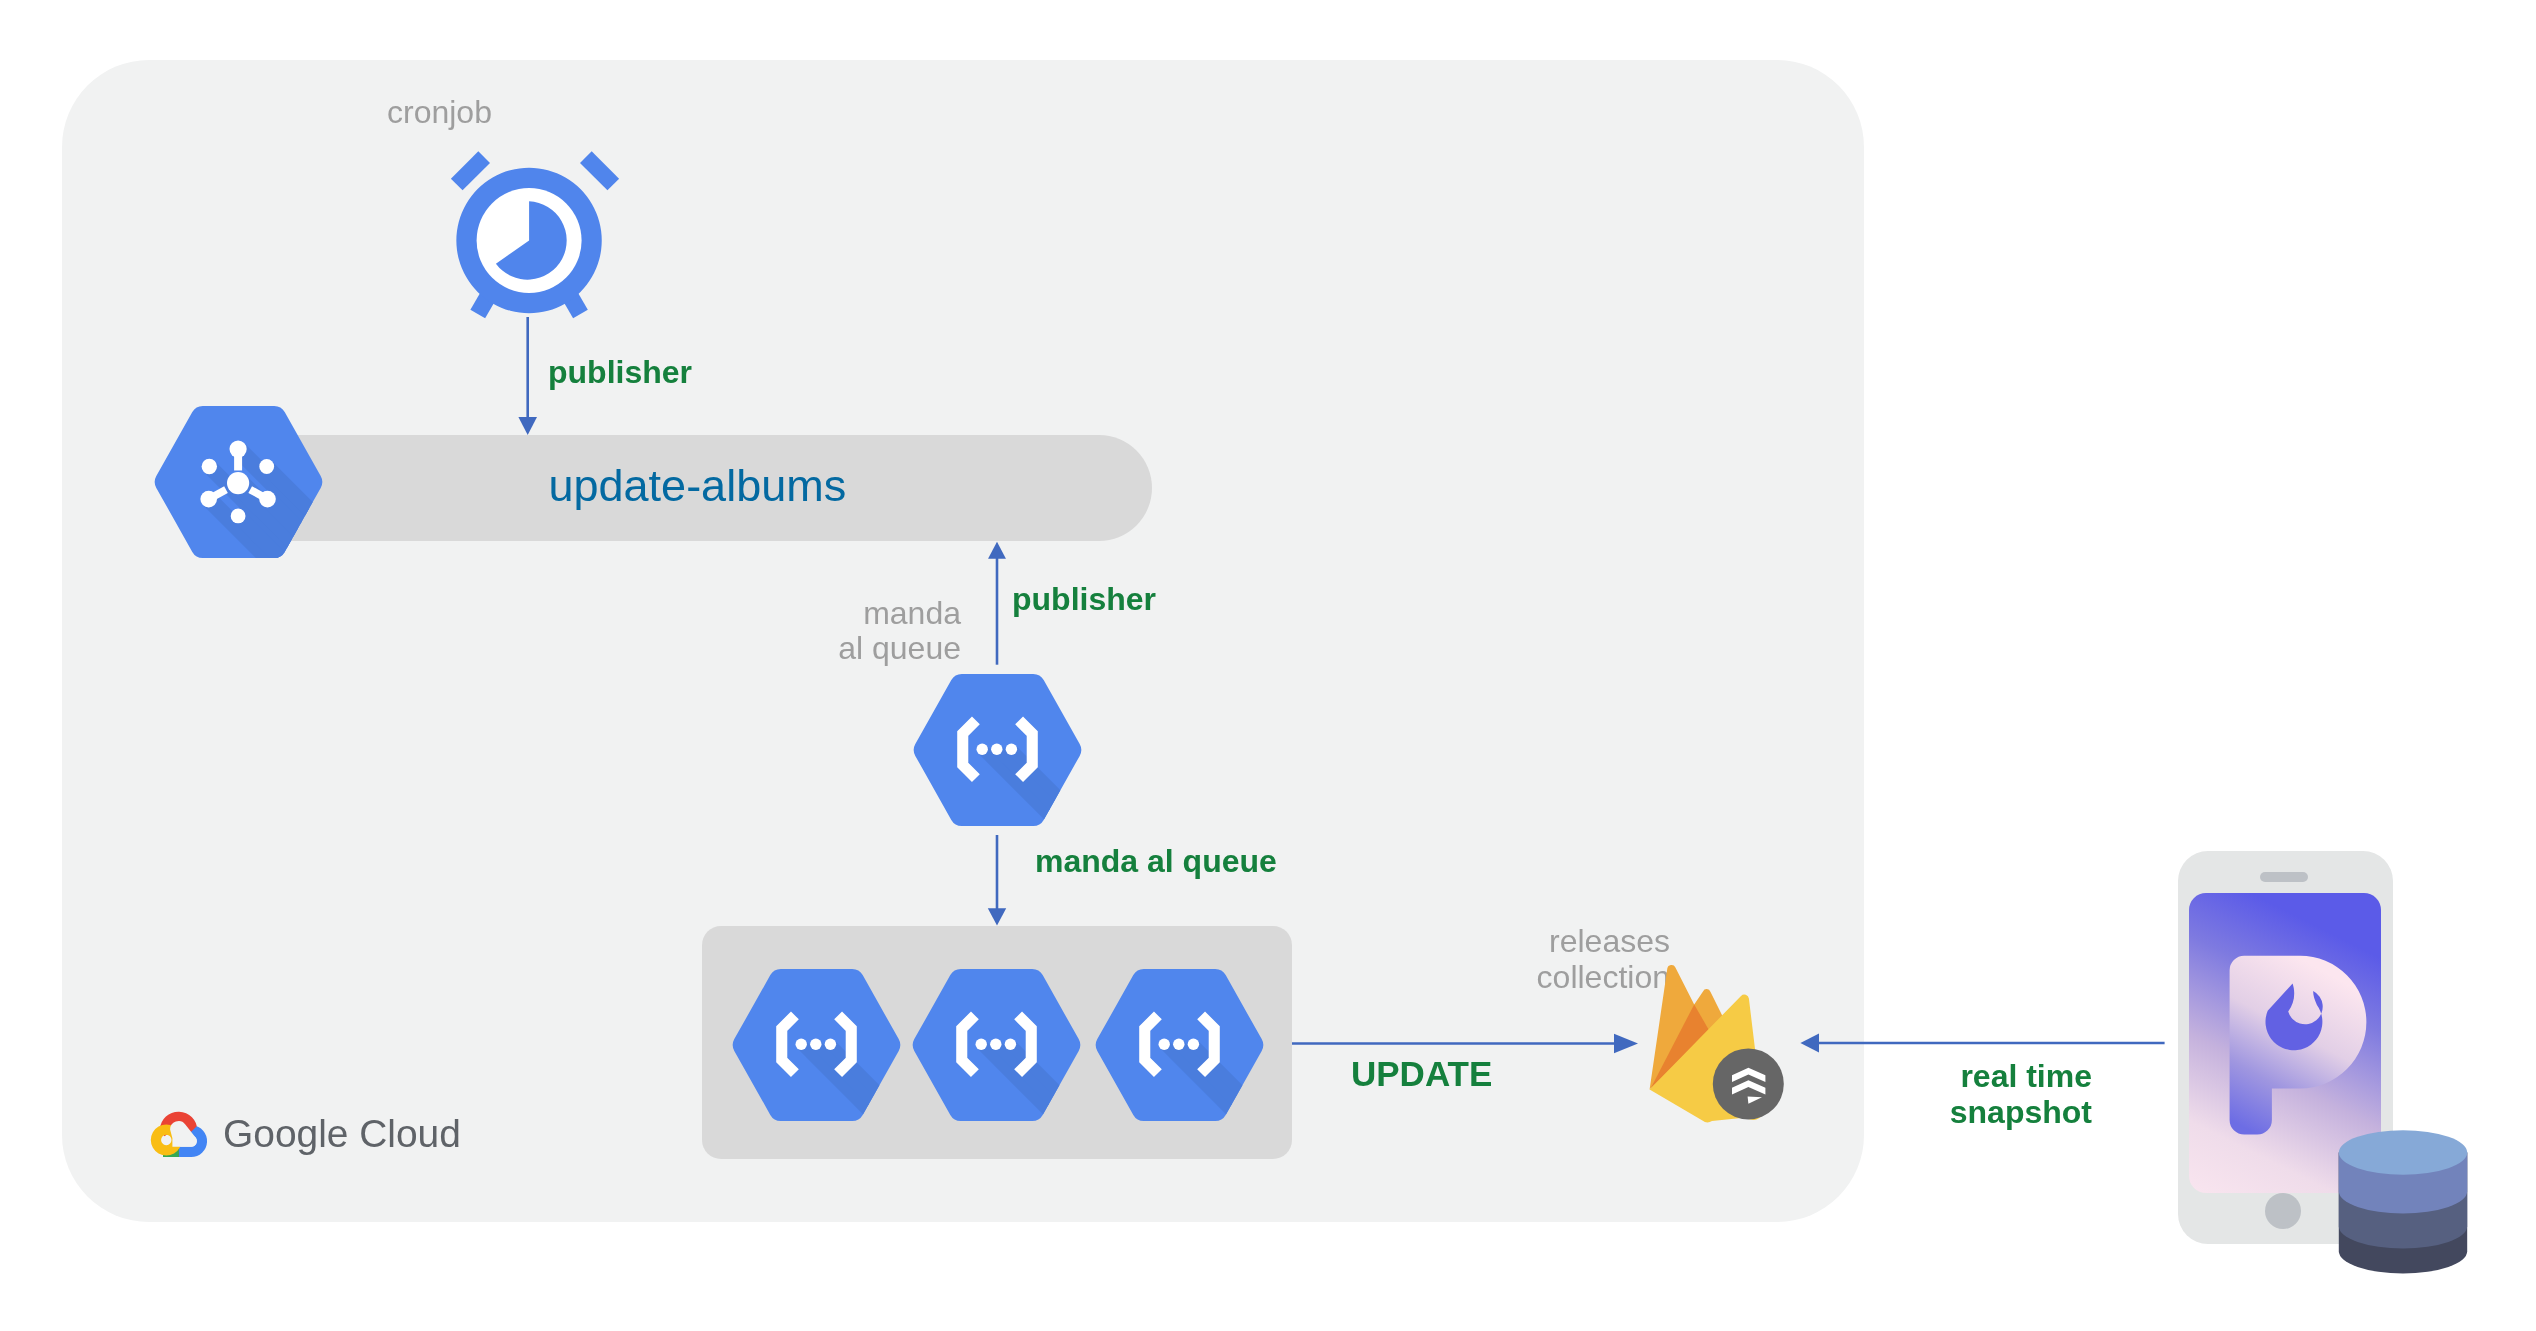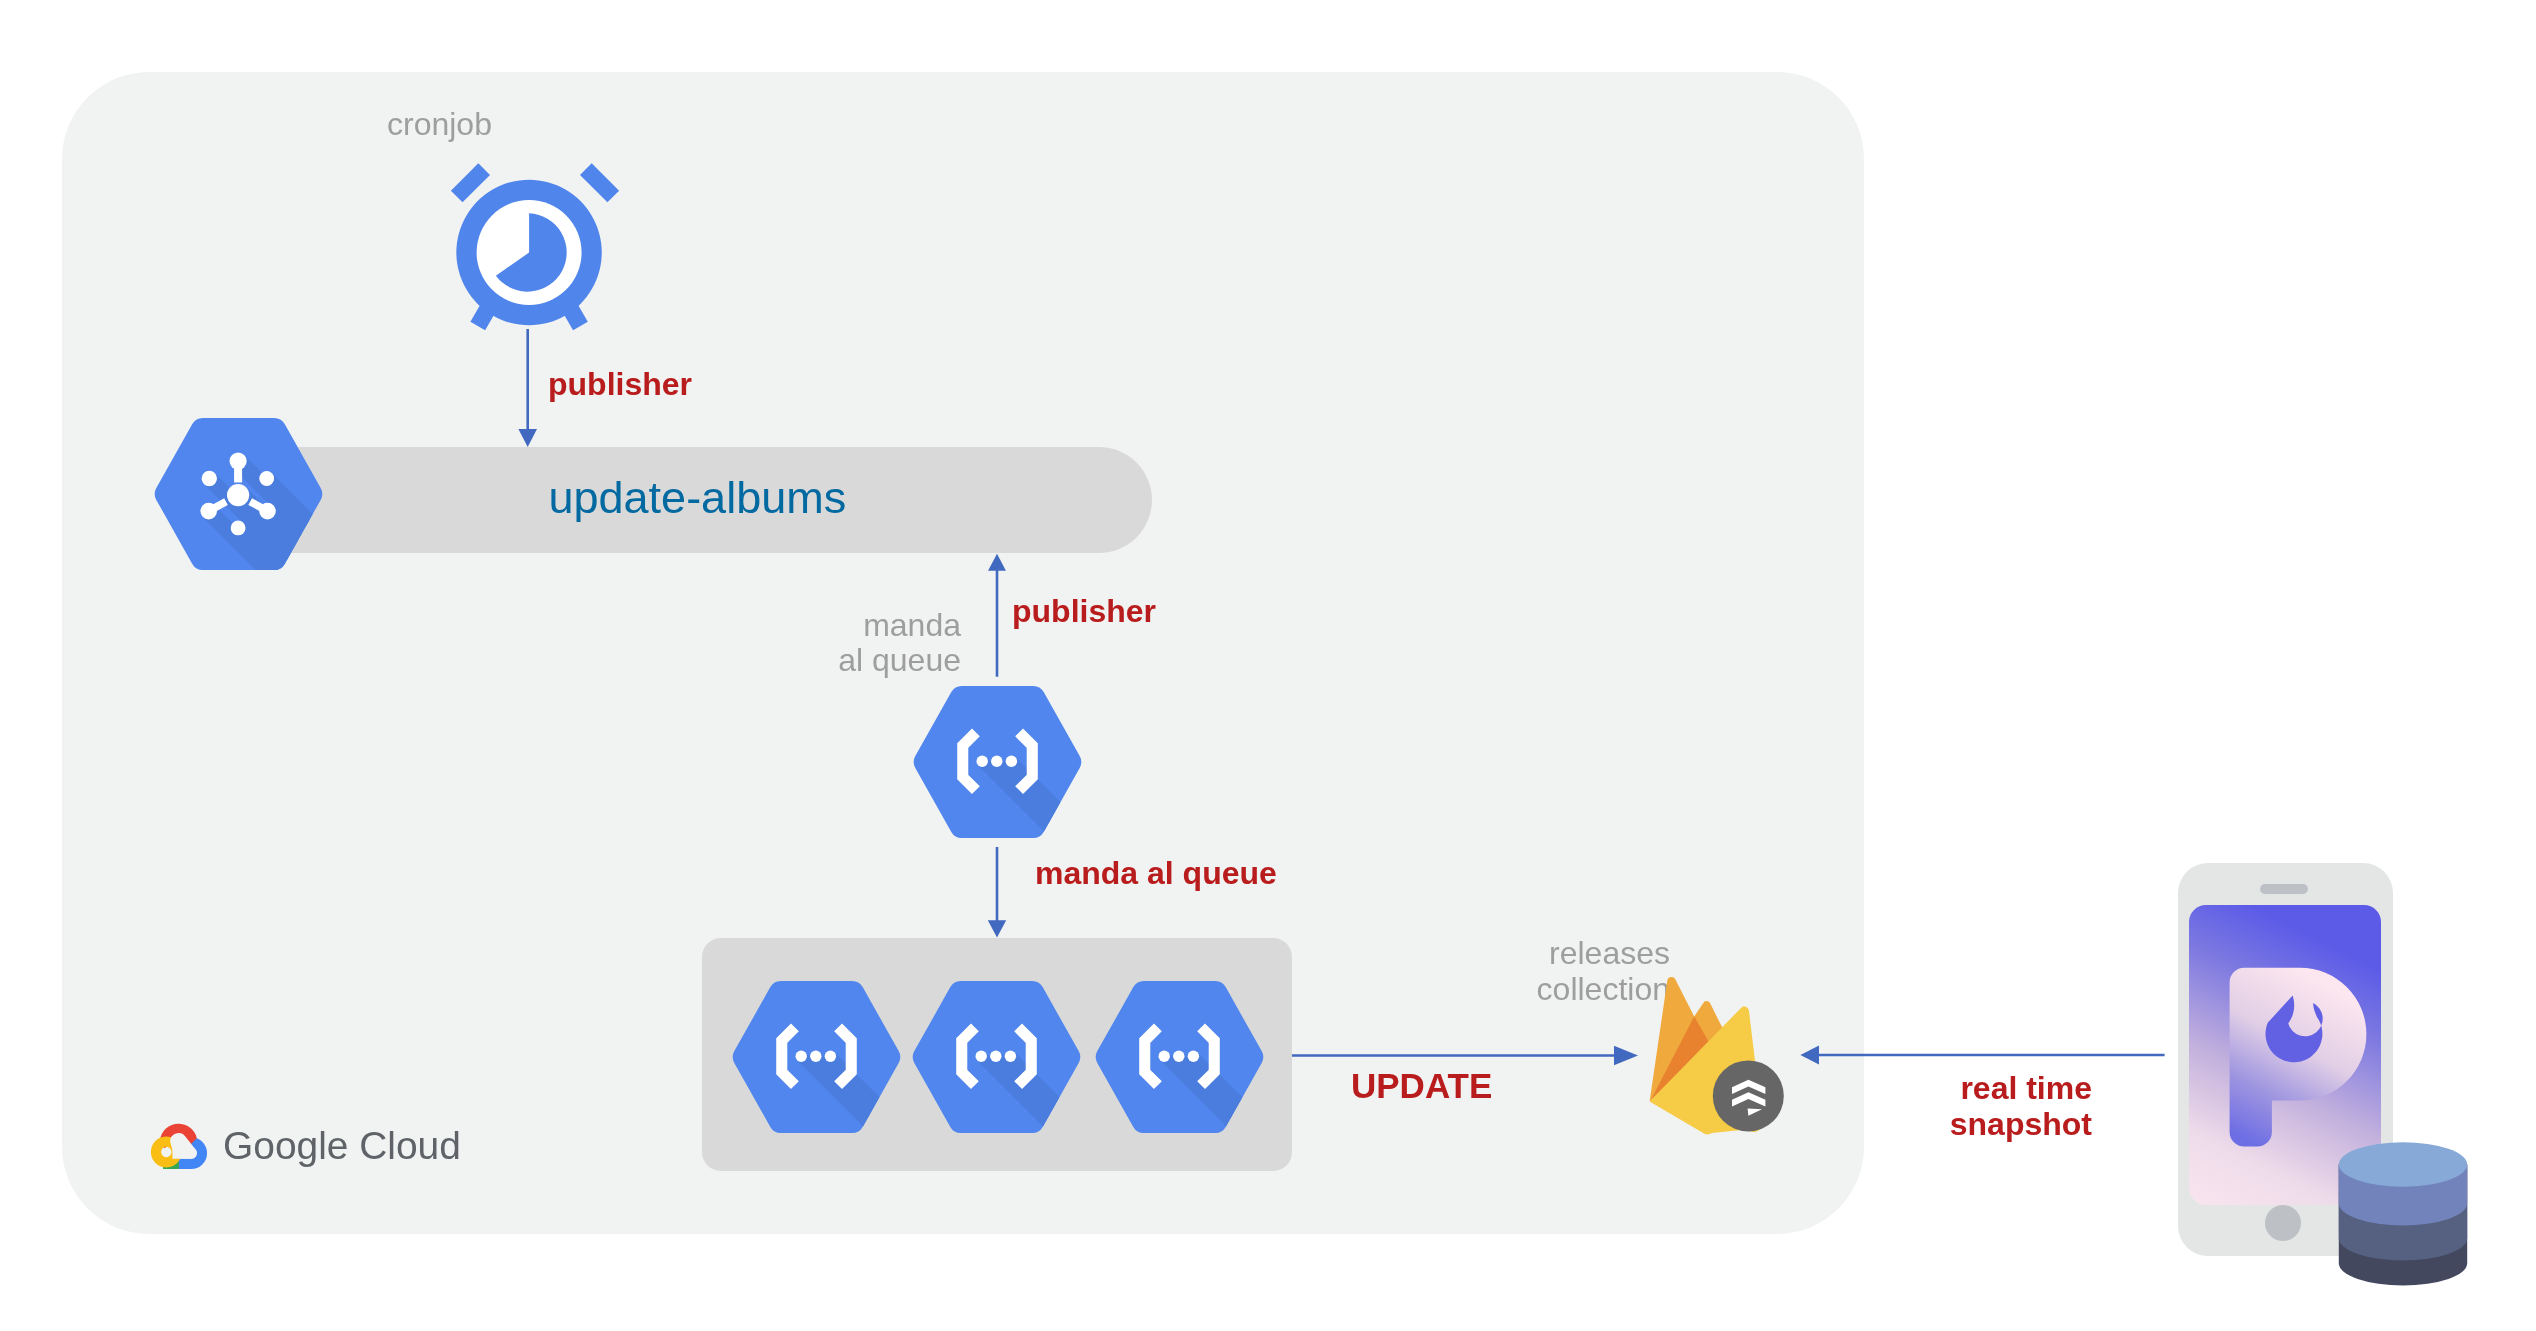--- a/index.html
+++ b/index.html
@@ -1,26 +1,26 @@
 <!DOCTYPE html>
 <html><head>
 <meta charset="utf-8">
 <title>GCP Architecture Diagram</title>
 <style>
   html,body{margin:0;padding:0;background:#ffffff;}
   body{width:2536px;height:1331px;overflow:hidden;
        font-family:"Liberation Sans",sans-serif;
        -webkit-font-smoothing:antialiased;}
-  #stage{position:relative;width:2536px;height:1173px;background:#ffffff;margin-top:12px;}
+  #stage{position:relative;width:2536px;height:1173px;background:#ffffff;}
   .abs{position:absolute;}
   svg{display:block;overflow:visible;}
   .lbl{position:absolute;white-space:pre;}
   .lbl-gray{color:#9e9e9e;font-size:32px;line-height:35.8px;font-weight:400;}
   .lbl-topic{color:#0369a1;font-size:45px;line-height:50px;font-weight:400;}
-  .lbl-blue{color:#b91c1c;font-size:32px;line-height:35.8px;font-weight:bold;}
+  .lbl-blue{color:#15803d;font-size:32px;line-height:35.8px;font-weight:bold;}
   .ctr{text-align:right;}
 </style>
 </head>
 <body>
 
 <div id="stage">
 
   <svg class="abs" style="left:62px;top:60px;" width="1802" height="1162" viewBox="0 0 1802 1162">
     <rect x="0" y="0" width="1802" height="1162" rx="87" ry="87" fill="#f1f2f2"></rect>
   </svg>

